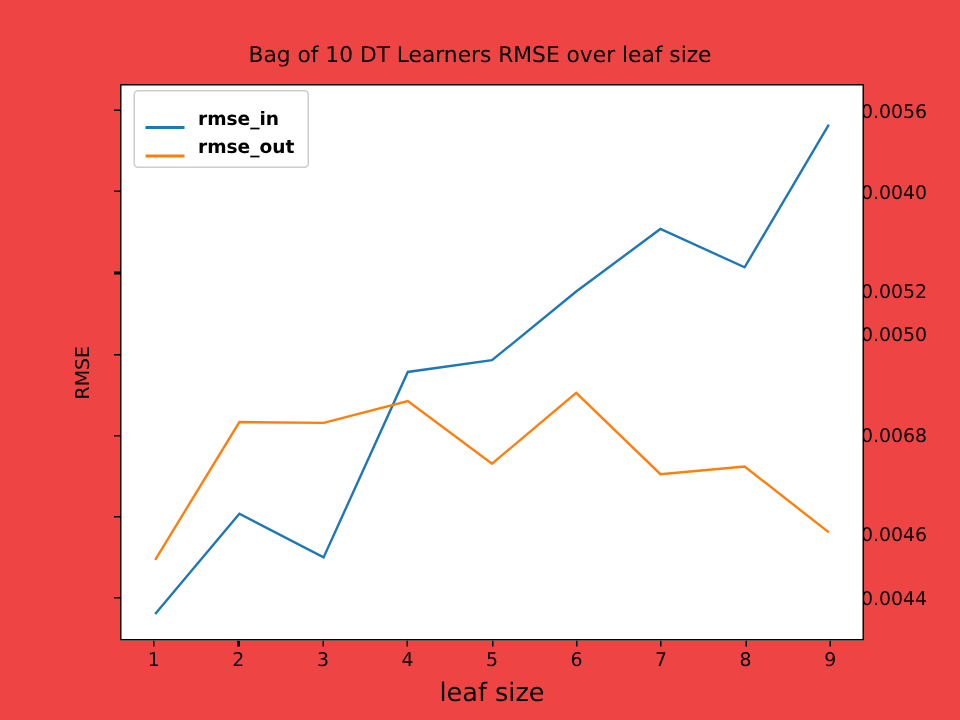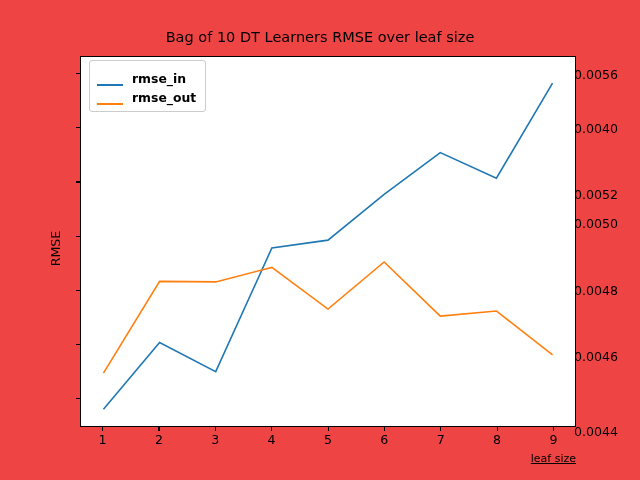--- a/index.html
+++ b/index.html
@@ -77,23 +77,22 @@
     top: 427px;
     width: 1.1px;
     height: 4px;
     background: #000000;
   }
   #xlabel {
     position: absolute;
     left: 80px;
     top: 452px;
     width: 496px;
-    text-align: right;
-    font-size: 11px;
-    text-decoration: underline;
+    text-align: center;
+    font-size: 17px;
   }
   #ylabel {
     position: absolute;
     left: -5px;
     top: 241px;
     width: 120px;
     text-align: center;
     font-size: 12.6px;
     transform: rotate(-90deg);
     transform-origin: center center;
@@ -129,25 +128,25 @@
 <body>
 
 <div id="figure">
 
   <div id="chart-title">Bag of 10 DT Learners RMSE over leaf size</div>
 
   <div id="ylabel">RMSE</div>
   <div id="xlabel">leaf size</div>
 
   <div id="y-axis-ticks">
-      <div class="ytick-label" style="top: 398.566px; margin-top: 32px;">0.0044</div>
+      <div class="ytick-label" style="top: 398.566px;">0.0044</div>
       <div class="ytick-mark" style="top: 398.066px;"></div>
       <div class="ytick-label" style="top: 356px;">0.0046</div>
       <div class="ytick-mark" style="top: 343.905px;"></div>
-      <div class="ytick-label" style="top: 290.245px;">0.0048</div>
+      <div class="ytick-label" style="top: 290.245px;">0.0068</div>
       <div class="ytick-mark" style="top: 289.745px;"></div>
       <div class="ytick-label" style="top: 223px;">0.0050</div>
       <div class="ytick-mark" style="top: 235.584px;"></div>
       <div class="ytick-label" style="top: 181.923px; margin-top: 12px;">0.0052</div>
       <div class="ytick-mark" style="top: 181.423px;"></div>
       <div class="ytick-label" style="top: 127.763px;">0.0040</div>
       <div class="ytick-mark" style="top: 127.263px;"></div>
       <div class="ytick-label" style="top: 73.6022px;">0.0056</div>
       <div class="ytick-mark" style="top: 73.1022px;"></div>
     </div>

